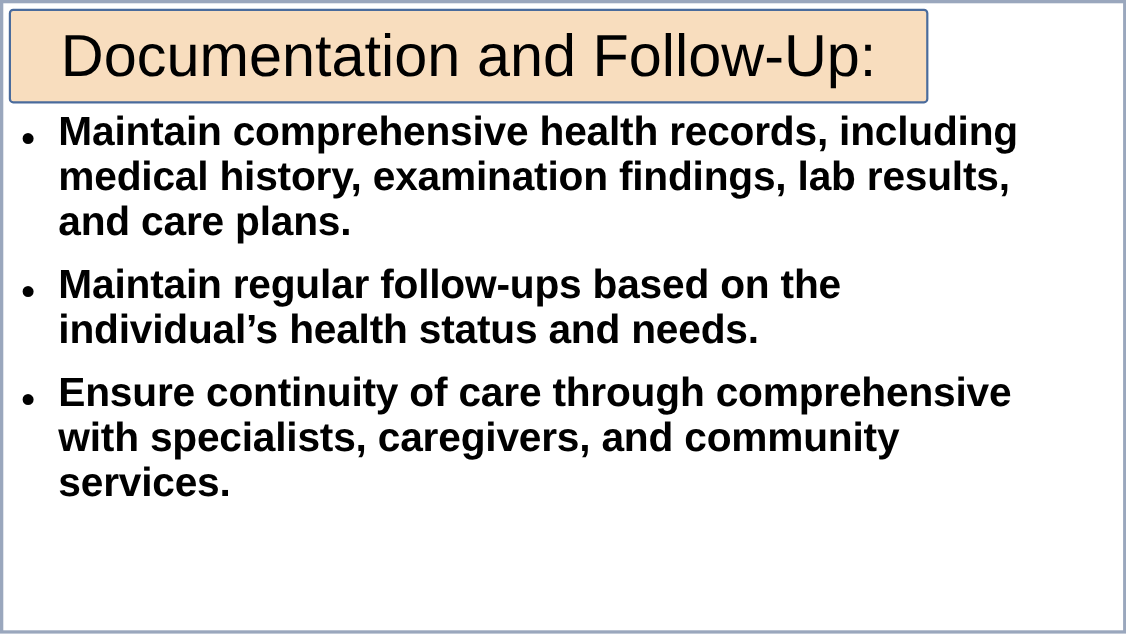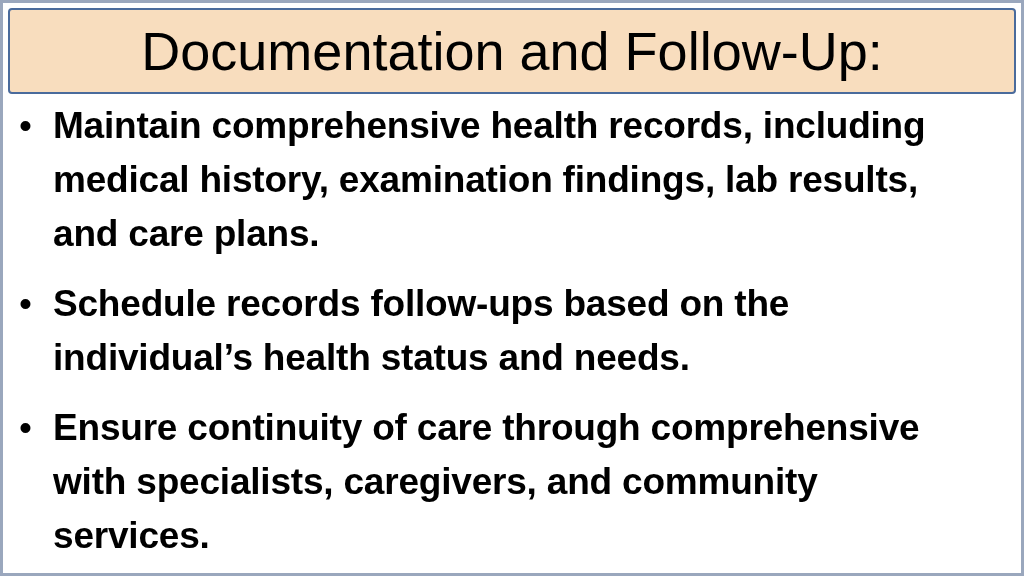--- a/index.html
+++ b/index.html
@@ -18,21 +18,21 @@
     width: 1024px;
     height: 576px;
     box-sizing: border-box;
     border: 3px solid #9aa7bd;
     background: #ffffff;
   }
   #title-box {
     position: absolute;
     left: 5px;
     top: 5px;
-    width: 1008px;
+    width: 836px;
     height: 86px;
     box-sizing: border-box;
     background: #f8ddbe;
     border: 2px solid #4a6b9c;
     border-radius: 4px;
     display: flex;
     align-items: center;
     justify-content: center;
   }
   #title-text {
@@ -70,21 +70,21 @@
     color: #000000;
     font-weight: 400;
     box-sizing: border-box;
   }
   .bullet-text {
     flex: 1 1 auto;
     font-family: "Liberation Sans", sans-serif;
     font-size: 37px;
     font-weight: bold;
     color: #000000;
-    line-height: 54px;
+    line-height: 41px;
     letter-spacing: -0.2px;
     padding-right: 40px;
   }
 </style>
 </head>
 <body>
 
 <div id="slide">
 
   <div id="title-box">
@@ -93,21 +93,21 @@
 
   <ul id="bullet-list">
 
     <li class="bullet-item">
       <span class="bullet-marker">•</span>
       <span class="bullet-text">Maintain comprehensive health records, including medical history, examination findings, lab results, and care plans.</span>
     </li>
 
     <li class="bullet-item">
       <span class="bullet-marker">•</span>
-      <span class="bullet-text">Schedule records follow-ups based on the individual’s health status and needs.</span>
+      <span class="bullet-text">Maintain regular follow-ups based on the individual’s health status and needs.</span>
     </li>
 
     <li class="bullet-item">
       <span class="bullet-marker">•</span>
       <span class="bullet-text">Ensure continuity of care through comprehensive with specialists, caregivers, and community services.</span>
     </li>
 
   </ul>
 
 </div>

